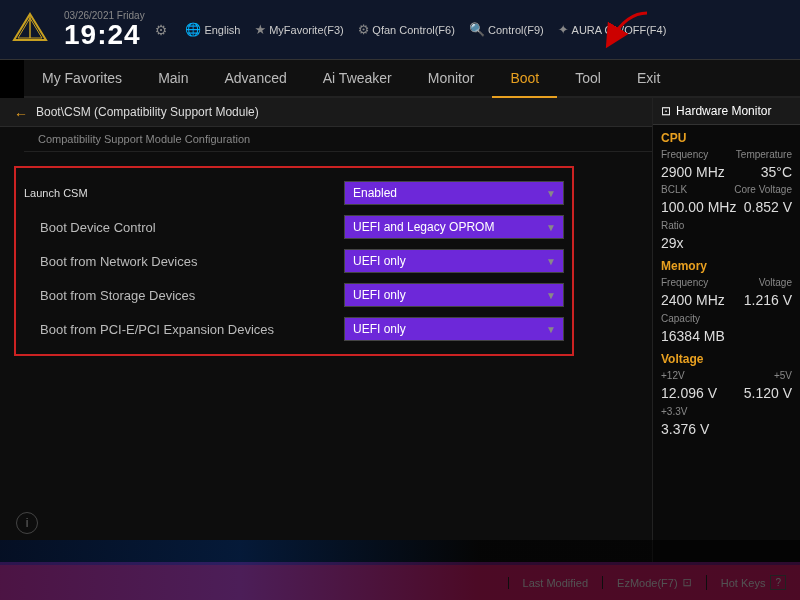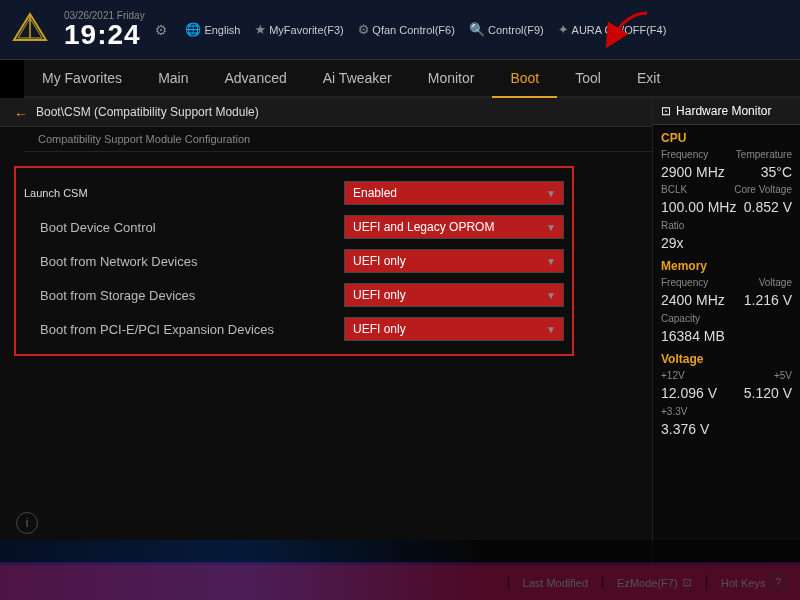--- a/index.html
+++ b/index.html
@@ -148,21 +148,21 @@
       font-size: 13px;
       color: #bbb;
     }
     .dropdown-label.main-label {
       color: #ddd;
       font-size: 11px;
       padding-left: 0;
     }
     .dropdown-select {
       width: 220px;
-      background: #b91c1c;
+      background: #6d28d9;
       border: 1px solid #444;
       color: #fff;
       font-size: 12px;
       padding: 4px 8px;
       appearance: none;
       -webkit-appearance: none;
       cursor: pointer;
       position: relative;
     }
     .dropdown-wrapper {

